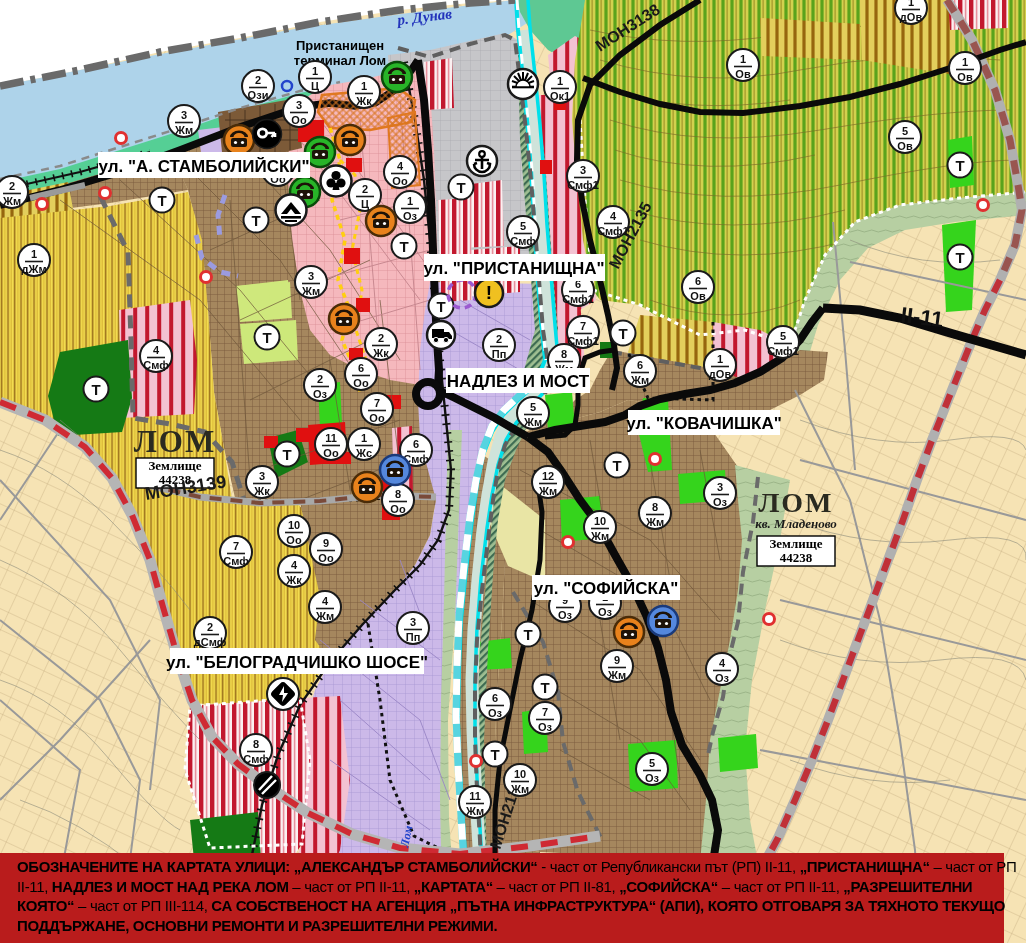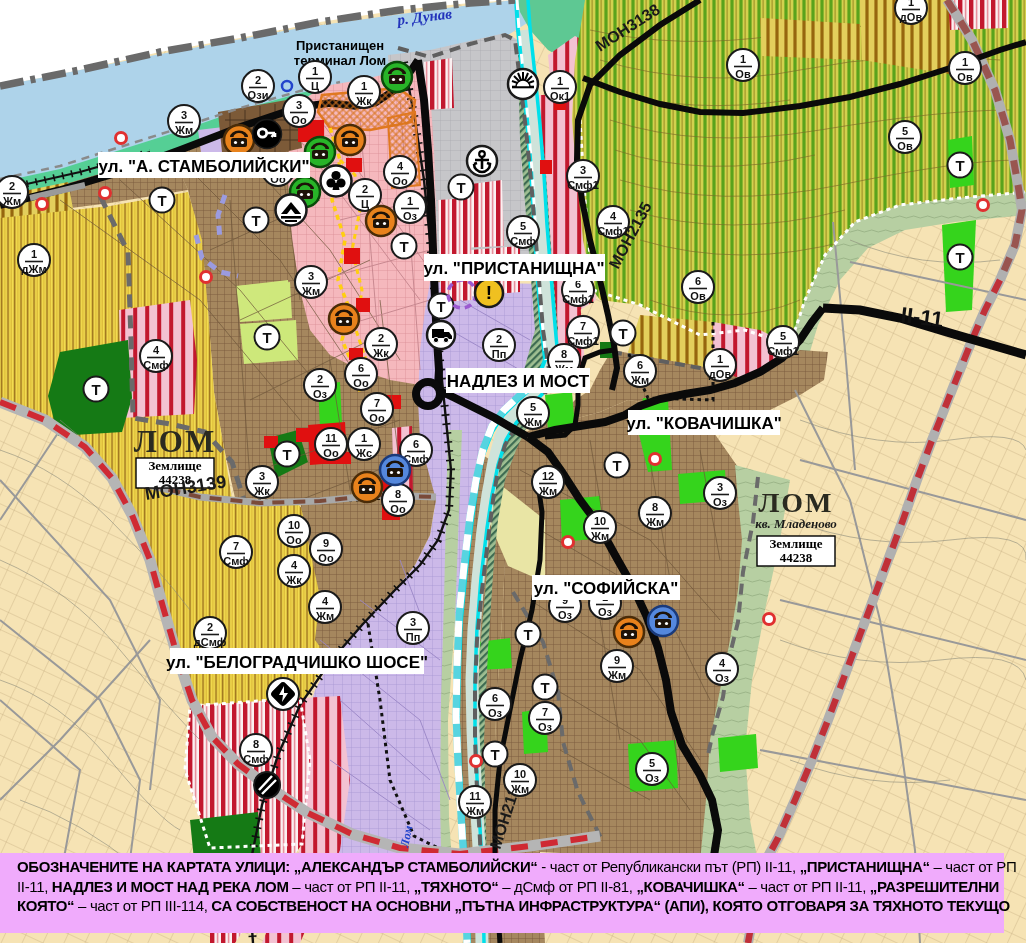--- a/index.html
+++ b/index.html
@@ -3,21 +3,21 @@
 <meta charset="utf-8">
 <style>
 html,body{margin:0;padding:0;background:#fff}
 #map{position:relative;width:1026px;height:943px;overflow:hidden;font-family:"Liberation Sans",sans-serif}
 svg{position:absolute;left:0;top:0}
 text{font-family:"Liberation Sans",sans-serif}
 .mt{font:bold 11px "Liberation Sans",sans-serif;text-anchor:middle;fill:#111}
 .tt{font:bold 15px "Liberation Sans",sans-serif;text-anchor:middle;fill:#111}
 .bx{font:bold 17px "Liberation Sans",sans-serif;fill:#000}
 .rl{font:bold 16px "Liberation Sans",sans-serif;fill:#1a1a1a}
-#legend{position:absolute;left:0;top:853px;width:987px;height:76px;background:#f0abfc;padding:4px 0 0 17px;
+#legend{position:absolute;left:0;top:853px;width:987px;height:76px;background:#b91c1c;padding:4px 0 10px 17px;
  font:bold 15.0px "Liberation Sans",sans-serif;color:#000;line-height:19.5px;letter-spacing:-0.35px;white-space:nowrap}
 #legend .n{font-weight:normal}
 </style>
 </head>
 <body>
 <div id="map">
 <svg width="1026" height="943" viewBox="0 0 1026 943">
 <defs>
 <pattern id="pYellow" width="6.5" height="40" patternUnits="userSpaceOnUse">
  <rect width="6.5" height="40" fill="#f4dd50"></rect>
@@ -1139,16 +1139,17 @@
       </g>
 
 <g>
         <rect x="170" y="648" width="254" height="26" fill="#fff"></rect>
         <text x="297" y="668" class="bx" text-anchor="middle">ул. "БЕЛОГРАДЧИШКО ШОСЕ"</text>
       </g>
 </svg>
 
 <div id="legend">
 <span>ОБОЗНАЧЕНИТЕ НА КАРТАТА УЛИЦИ: „АЛЕКСАНДЪР СТАМБОЛИЙСКИ“</span><span class="n"> - част от Републикански път (РП) II-11, </span><span>„ПРИСТАНИЩНА“</span><span class="n"> – част от РП</span><br>
-<span class="n">II-11, </span><span>НАДЛЕЗ И МОСТ НАД РЕКА ЛОМ</span><span class="n"> – част от РП II-11, </span><span>„ТЯХНОТО“</span><span class="n"> – дСмф от РП II-81, </span><span>„КОВАЧИШКА“</span><span class="n"> – част от РП II-11, </span><span>„РАЗРЕШИТЕЛНИ</span><br>
-<span>КОЯТО“</span><span class="n"> – част от РП III-114, </span><span>СА СОБСТВЕНОСТ НА ОСНОВНИ „ПЪТНА ИНФРАСТРУКТУРА“ (АПИ), КОЯТО ОТГОВАРЯ ЗА ТЯХНОТО ТЕКУЩО</span><br>
+<span class="n">II-11, </span><span>НАДЛЕЗ И МОСТ НАД РЕКА ЛОМ</span><span class="n"> – част от РП II-11, </span><span>„КАРТАТА“</span><span class="n"> – част от РП II-81, </span><span>„СОФИЙСКА“</span><span class="n"> – част от РП II-11, </span><span>„РАЗРЕШИТЕЛНИ</span><br>
+<span>КОЯТО“</span><span class="n"> – част от РП III-114, </span><span>СА СОБСТВЕНОСТ НА АГЕНЦИЯ „ПЪТНА ИНФРАСТРУКТУРА“ (АПИ), КОЯТО ОТГОВАРЯ ЗА ТЯХНОТО ТЕКУЩО</span><br>
+<span>ПОДДЪРЖАНЕ, ОСНОВНИ РЕМОНТИ И РАЗРЕШИТЕЛНИ РЕЖИМИ.</span>
 </div>
 </div>
 
 </body></html>

